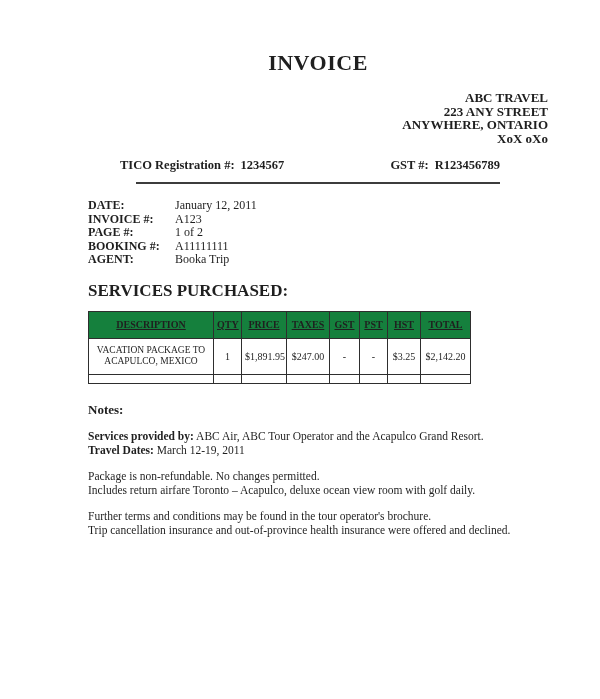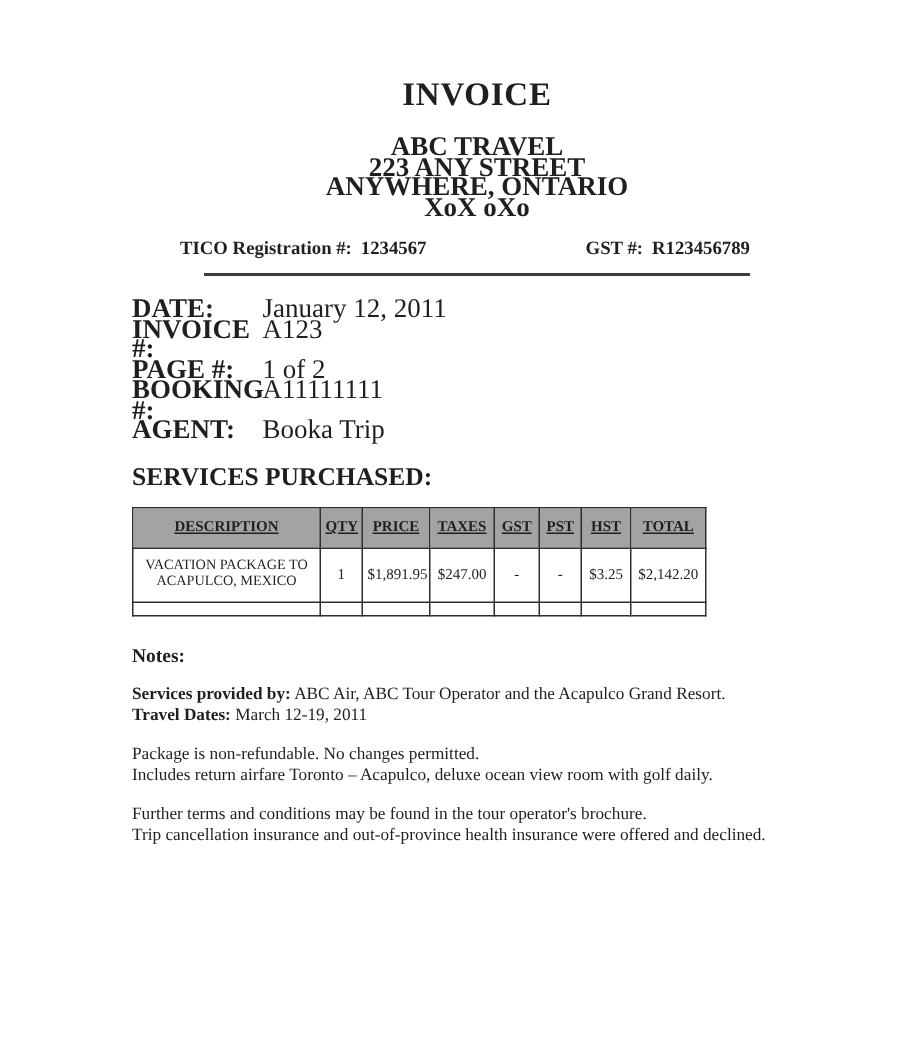--- a/index.html
+++ b/index.html
@@ -9,56 +9,56 @@
     font-family:"Liberation Serif","DejaVu Serif",serif; color:#1f1f1f;
     overflow:hidden;
   }
   .content { position:absolute; left:88px; top:50px; width:460px; }
 
   .doc-title {
     font-size:22px; font-weight:bold; text-align:center;
     letter-spacing:0.5px; margin-bottom:15px;
   }
   .center-block {
-    text-align:center; font-weight:bold; font-size:18px; line-height:13.5px;
+    text-align:right; font-weight:bold; font-size:13px; line-height:13.5px;
   }
   .company-block { margin-bottom:13px; }
   .contact-block { margin-bottom:15px; }
 
   .reg-row {
     display:flex; font-weight:bold; font-size:12.5px; margin-bottom:9px;
   }
   .reg-group-left { margin-left:32px; }
   .reg-group-right { margin-left:auto; margin-right:48px; }
   .reg-row .val { margin-left:6px; }
 
   .divider {
     width:364px; margin:0 auto 15px auto; border:0;
     border-top:2px solid #3c3c3c; height:0;
   }
 
-  .meta-block { font-size:18px; line-height:13.5px; margin-bottom:14px; }
+  .meta-block { font-size:12px; line-height:13.5px; margin-bottom:14px; }
   .meta-row { display:flex; }
   .meta-label { font-weight:bold; width:87px; flex:0 0 87px; }
 
   .customer-block { display:flex; font-size:12.5px; line-height:13.5px; margin-bottom:15px; }
   .customer-label { font-weight:bold; width:87px; flex:0 0 87px; }
 
   .services-heading { font-weight:bold; font-size:17px; margin-bottom:10px; }
 
   table.services {
     border-collapse:collapse; margin-bottom:18px; table-layout:fixed;
     width:382px; font-size:10px;
   }
   table.services th, table.services td {
     border:1.5px solid #2e2e2e; padding:2px 3px; text-align:center;
     overflow:hidden;
   }
   table.services th {
-    background:#a3a3a3; font-weight:bold; height:27px;
+    background:#15803d; font-weight:bold; height:27px;
   }
   table.services th span { text-decoration:underline; }
   table.services td { height:36px; }
   td.desc-cell { text-align:left; font-size:9.5px; padding-left:5px; line-height:11px; }
   tr.empty-row td { height:9px; padding:0; }
 
   .notes-heading {
     font-weight:bold; font-size:13px; 
     margin-bottom:11px;
   }

